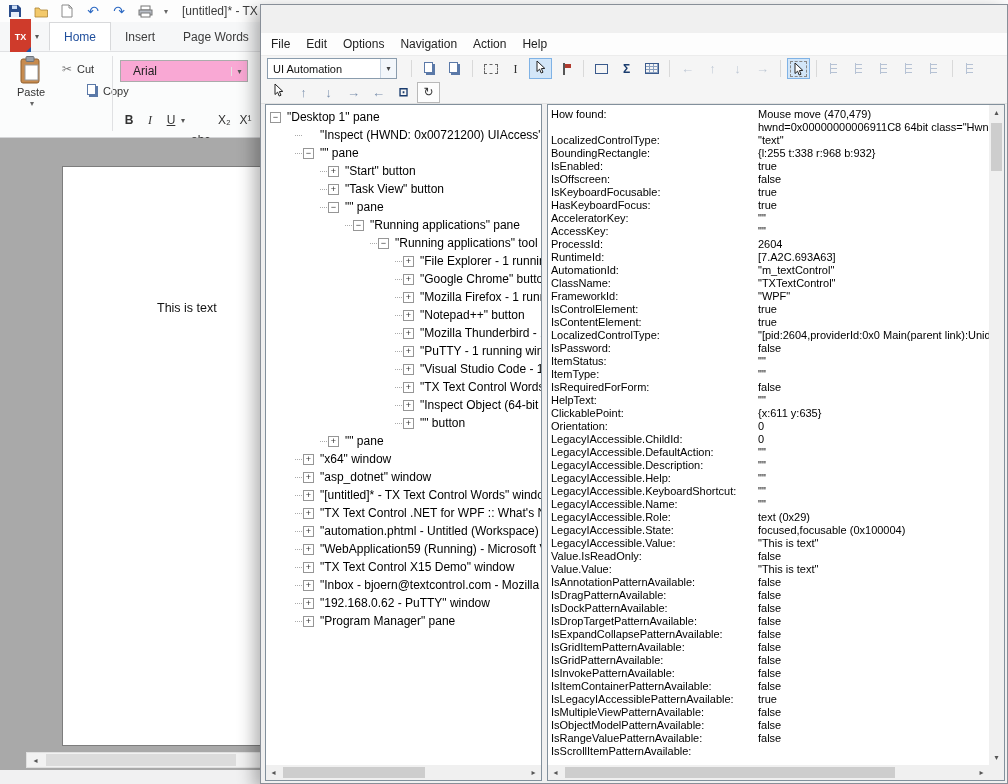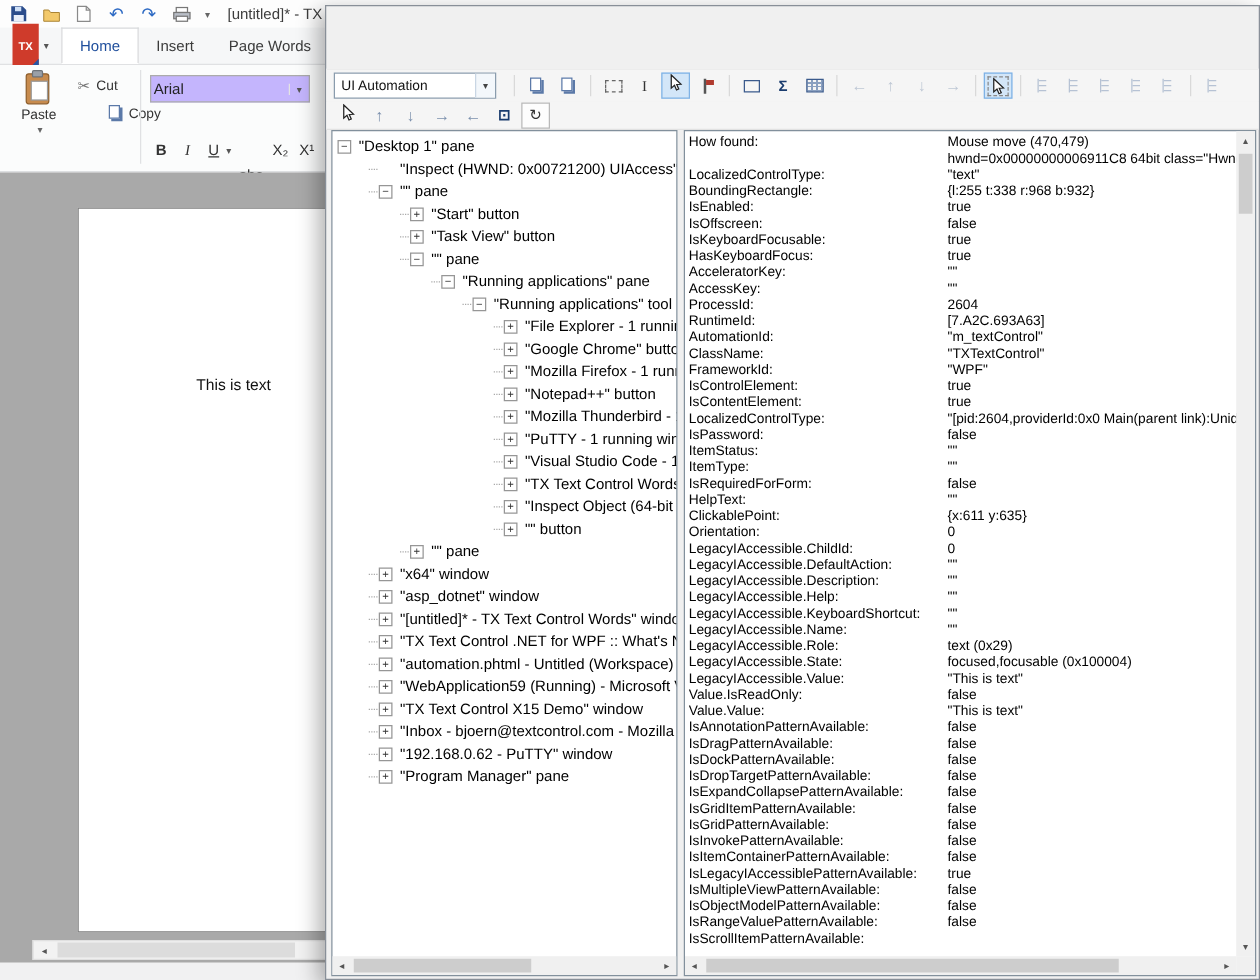--- a/index.html
+++ b/index.html
@@ -27,21 +27,21 @@
   .paste{position:absolute;left:8px;top:3px;width:46px;height:64px;display:flex;flex-direction:column;align-items:center;gap:1px;}
   .paste-label{font-size:11px;color:#333;}
   .small-cmd{position:absolute;display:flex;align-items:center;gap:5px;font-size:11px;color:#333;}
   .cut-cmd{left:62px;top:10px;}
   .copy-cmd{left:71px;top:32px;margin-left:16px;}
   .scissors{font-size:12px;color:#777;}
   .grp-label{position:absolute;font-size:11px;color:#777;text-align:center;margin-top:16px;}
   .clip-label{left:0;top:69px;width:112px;}
   .font-label{left:118px;top:69px;width:268px;}
   .grp-sep{position:absolute;left:112px;top:4px;bottom:6px;width:1px;background:#e0e1e3;}
-  .font-combo{position:absolute;left:120px;top:8px;width:128px;height:22px;background:#c4b5fd;border:1px solid #ababab;display:flex;align-items:center;font-size:12px;padding-left:2px;color:#222;}
+  .font-combo{position:absolute;left:120px;top:8px;width:128px;height:22px;background:#f9a8d4;border:1px solid #ababab;display:flex;align-items:center;font-size:12px;padding-left:12px;color:#222;}
   .font-combo .arrow{margin-left:auto;width:16px;text-align:center;font-size:8px;color:#555;border-left:1px solid #e3e3e3;}
   #font-buttons{position:absolute;left:120px;top:38px;display:flex;align-items:center;gap:3px;}
   .fmt-btn{min-width:18px;height:20px;display:flex;align-items:center;justify-content:center;font-size:12px;color:#333;padding:0 2px;}
   .fmt-dd{font-size:8px;color:#555;margin:0 1px 0 -2px;}
   .tx-doc{position:absolute;left:0;top:138px;right:0;bottom:0;background:#a9a9a9;}
   .tx-page{position:absolute;left:62px;top:28px;width:420px;height:580px;background:#fff;border:1px solid #7d7d7d;}
   .doc-text{position:absolute;left:94px;top:134px;font-size:12.5px;color:#111;}
   .tx-hscroll{position:absolute;left:26px;top:614px;width:480px;height:16px;background:#f2f2f2;border:1px solid #e0e0e0;}
   .tx-sbbtn{position:absolute;left:1px;top:1px;width:15px;height:12px;display:flex;align-items:center;justify-content:center;font-size:8px;color:#555;}
   .tx-hthumb{position:absolute;left:19px;top:1px;width:190px;height:12px;background:#dcdcdc;}
@@ -200,20 +200,28 @@
       <div class="tx-hscroll">
         <span class="tx-sbbtn">◂</span>
         <span class="tx-hthumb"></span>
       </div>
       <div class="tx-status"></div>
     </div>
   </div>
 
   <div id="inspect">
 
+    <div class="in-menubar">
+        <span class="menu-item">File</span>
+        <span class="menu-item">Edit</span>
+        <span class="menu-item">Options</span>
+        <span class="menu-item">Navigation</span>
+        <span class="menu-item">Action</span>
+        <span class="menu-item">Help</span>
+      </div>
 
     <div class="in-tb1">
       <span class="combo">
         <span>UI Automation</span>
         <span class="combo-arrow">▾</span>
       </span>
       <span class="tb-sep"></span>
       <span id="tb1-icons" style="display:flex;align-items:center;gap:2px;">
           <span class="tb-icon">
             <span class="g-pages"></span>

